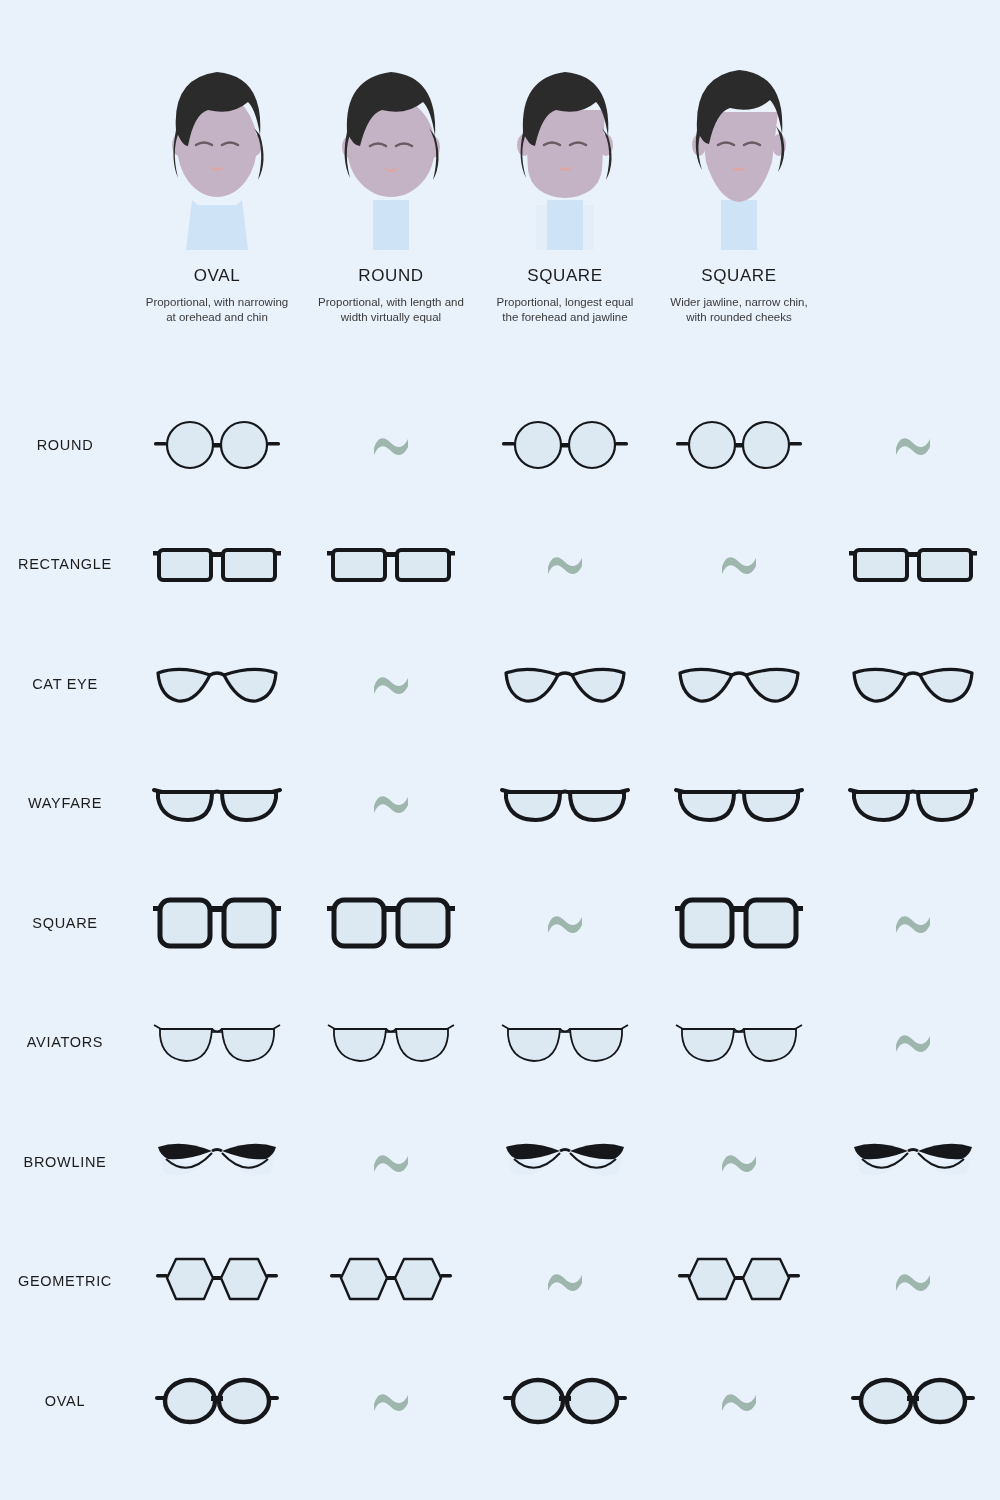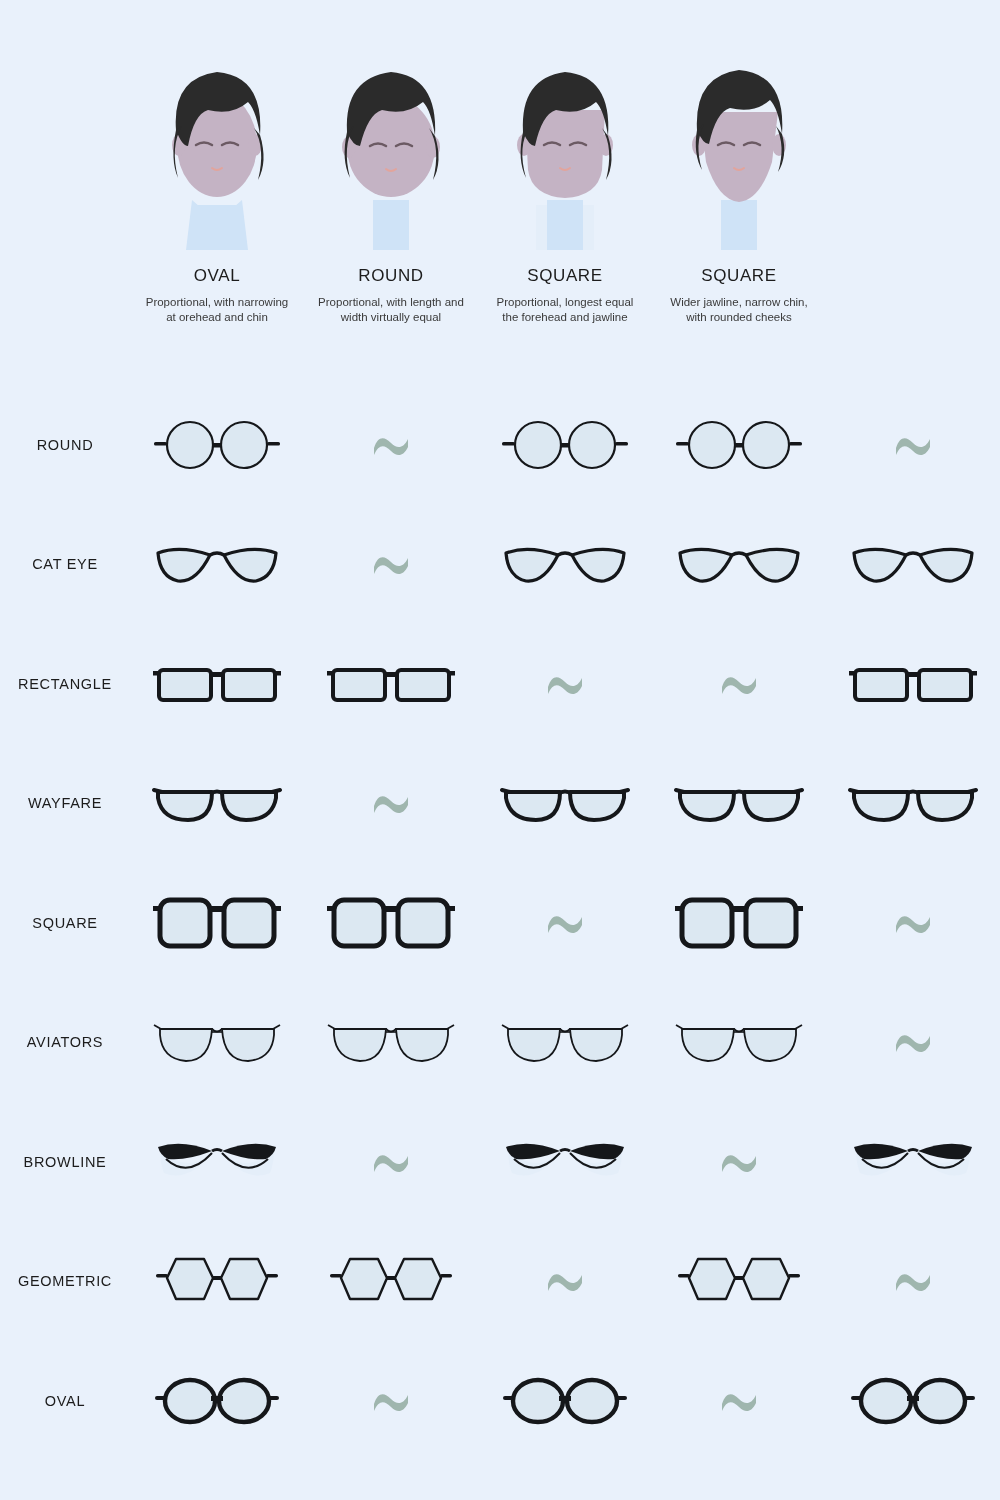--- a/index.html
+++ b/index.html
@@ -153,20 +153,48 @@
               <use href="#sym-round"></use>
             </svg></span>
         </div>
         <div class="cell">
           <span class="tilde"><svg width="40" height="30" viewBox="0 0 40 30">
               <use href="#sym-tilde"></use>
             </svg></span>
         </div>
       </div>
       <div class="grid-row">
+        <div class="row-label">RECTANGLE</div>
+        <div class="cell">
+          <span class="glasses"><svg width="130" height="66" viewBox="0 0 130 66">
+              <use href="#sym-rectangle"></use>
+            </svg></span>
+        </div>
+        <div class="cell">
+          <span class="glasses"><svg width="130" height="66" viewBox="0 0 130 66">
+              <use href="#sym-rectangle"></use>
+            </svg></span>
+        </div>
+        <div class="cell">
+          <span class="tilde"><svg width="40" height="30" viewBox="0 0 40 30">
+              <use href="#sym-tilde"></use>
+            </svg></span>
+        </div>
+        <div class="cell">
+          <span class="tilde"><svg width="40" height="30" viewBox="0 0 40 30">
+              <use href="#sym-tilde"></use>
+            </svg></span>
+        </div>
+        <div class="cell">
+          <span class="glasses"><svg width="130" height="66" viewBox="0 0 130 66">
+              <use href="#sym-rectangle"></use>
+            </svg></span>
+        </div>
+      </div>
+      <div class="grid-row">
         <div class="row-label">CAT EYE</div>
         <div class="cell">
           <span class="glasses"><svg width="130" height="66" viewBox="0 0 130 66">
               <use href="#sym-cat-eye"></use>
             </svg></span>
         </div>
         <div class="cell">
           <span class="tilde"><svg width="40" height="30" viewBox="0 0 40 30">
               <use href="#sym-tilde"></use>
             </svg></span>
@@ -177,48 +205,20 @@
             </svg></span>
         </div>
         <div class="cell">
           <span class="glasses"><svg width="130" height="66" viewBox="0 0 130 66">
               <use href="#sym-cat-eye"></use>
             </svg></span>
         </div>
         <div class="cell">
           <span class="glasses"><svg width="130" height="66" viewBox="0 0 130 66">
               <use href="#sym-cat-eye"></use>
-            </svg></span>
-        </div>
-      </div>
-      <div class="grid-row">
-        <div class="row-label">RECTANGLE</div>
-        <div class="cell">
-          <span class="glasses"><svg width="130" height="66" viewBox="0 0 130 66">
-              <use href="#sym-rectangle"></use>
-            </svg></span>
-        </div>
-        <div class="cell">
-          <span class="glasses"><svg width="130" height="66" viewBox="0 0 130 66">
-              <use href="#sym-rectangle"></use>
-            </svg></span>
-        </div>
-        <div class="cell">
-          <span class="tilde"><svg width="40" height="30" viewBox="0 0 40 30">
-              <use href="#sym-tilde"></use>
-            </svg></span>
-        </div>
-        <div class="cell">
-          <span class="tilde"><svg width="40" height="30" viewBox="0 0 40 30">
-              <use href="#sym-tilde"></use>
-            </svg></span>
-        </div>
-        <div class="cell">
-          <span class="glasses"><svg width="130" height="66" viewBox="0 0 130 66">
-              <use href="#sym-rectangle"></use>
             </svg></span>
         </div>
       </div>
       <div class="grid-row">
         <div class="row-label">WAYFARE</div>
         <div class="cell">
           <span class="glasses"><svg width="130" height="66" viewBox="0 0 130 66">
               <use href="#sym-wayfare"></use>
             </svg></span>
         </div>

